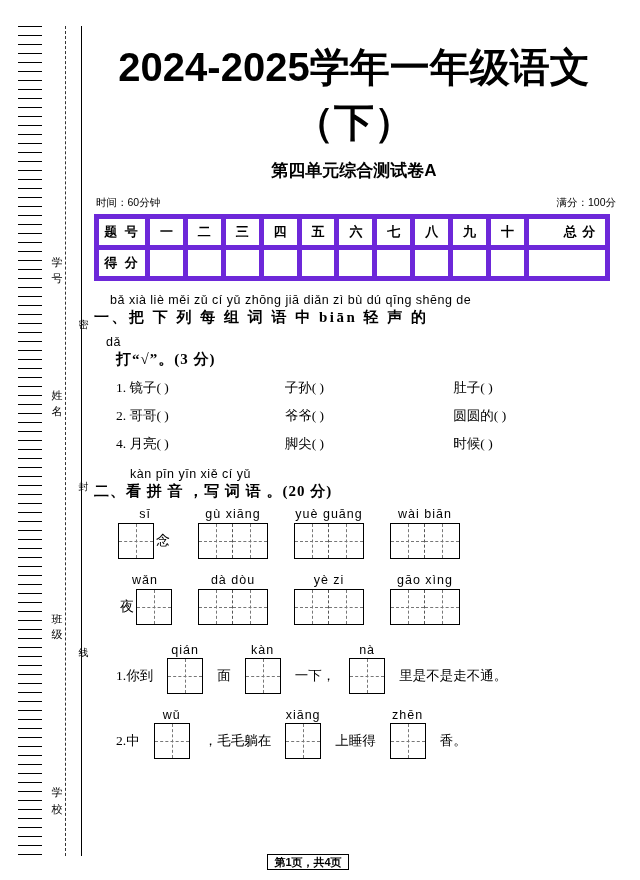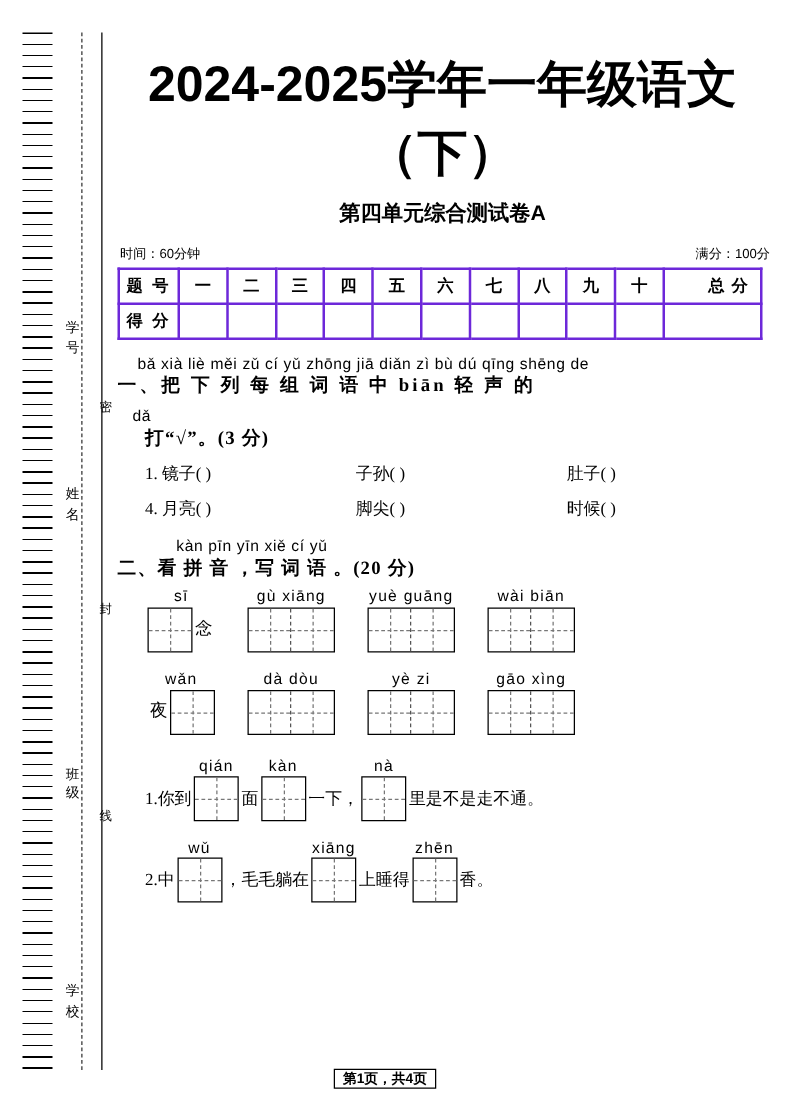--- a/index.html
+++ b/index.html
@@ -120,21 +120,21 @@
   }
 
   table.score-table {
     border-collapse: collapse;
     margin-top: 4px;
     margin-left: 8px;
     width: 516px;
     font-family: "Liberation Sans", sans-serif;
   }
   table.score-table td {
-    border: 2px solid #6d28d9;
+    border: 5px solid #6d28d9;
     height: 24px;
     text-align: center;
     font-size: 13px;
     font-weight: bold;
   }
   table.score-table td.lab {
     width: 44px;
     letter-spacing: 2px;
   }
   table.score-table td.tot {
@@ -166,21 +166,21 @@
   .items-row {
     display: flex;
     margin-top: 10px;
     font-size: 13.5px;
     padding-left: 22px;
   }
   .items-row .it { width: 170px; }
 
   
   .sec2-head { margin-top: 14px; }
-  .sec2-pinyin { margin-left: 27px; padding-left: 20px; }
+  .sec2-pinyin { margin-left: 16px; padding-left: 20px; }
 
   .grid-row {
     display: flex;
     margin-top: 6px;
     padding-left: 24px;
   }
   .cellgroup { margin-right: 26px; }
   .cg-pinyin {
     font-size: 12.5px;
     font-family: "Liberation Sans", sans-serif;
@@ -223,21 +223,21 @@
 
   
   .sent-row {
     display: flex;
     align-items: flex-end;
     margin-top: 10px;
     padding-left: 22px;
     font-size: 13.5px;
   }
   .sent-row .txt { line-height: 36px; }
-  .sent-block { margin: 0 2px; }
+  .sent-block { margin: 0 14px; }
   .sent-block .cg-pinyin { margin-bottom: 1px; }
   .onecell {
     width: 36px;
     height: 36px;
     border: 1px solid #000;
     box-sizing: border-box;
     position: relative;
   }
   .onecell::before {
     content: "";
@@ -336,20 +336,25 @@
       <div class="q-head q1-line1">一、把 下 列 每 组 词 语 中 biān 轻 声 的</div>
       <div class="pinyin-line q1-pinyin-2">dǎ</div>
       <div class="q-head q1-line2">打“√”。(3 分)</div>
 
       <div class="items-row">
         <div class="it">1. 镜子(        )</div>
         <div class="it">子孙(        )</div>
         <div class="it">肚子(        )</div>
       </div>
       <div class="items-row">
+        <div class="it">2. 哥哥(        )</div>
+        <div class="it">爷爷(        )</div>
+        <div class="it">圆圆的(        )</div>
+      </div>
+      <div class="items-row">
         <div class="it">4. 月亮(        )</div>
         <div class="it">脚尖(        )</div>
         <div class="it">时候(        )</div>
       </div>
     </div>
 
     <div class="section sec2-head">
       <div class="pinyin-line sec2-pinyin">kàn pīn yīn   xiě cí yǔ</div>
       <div class="q-head">二、看 拼 音 ，写 词 语 。(20 分)</div>
 

